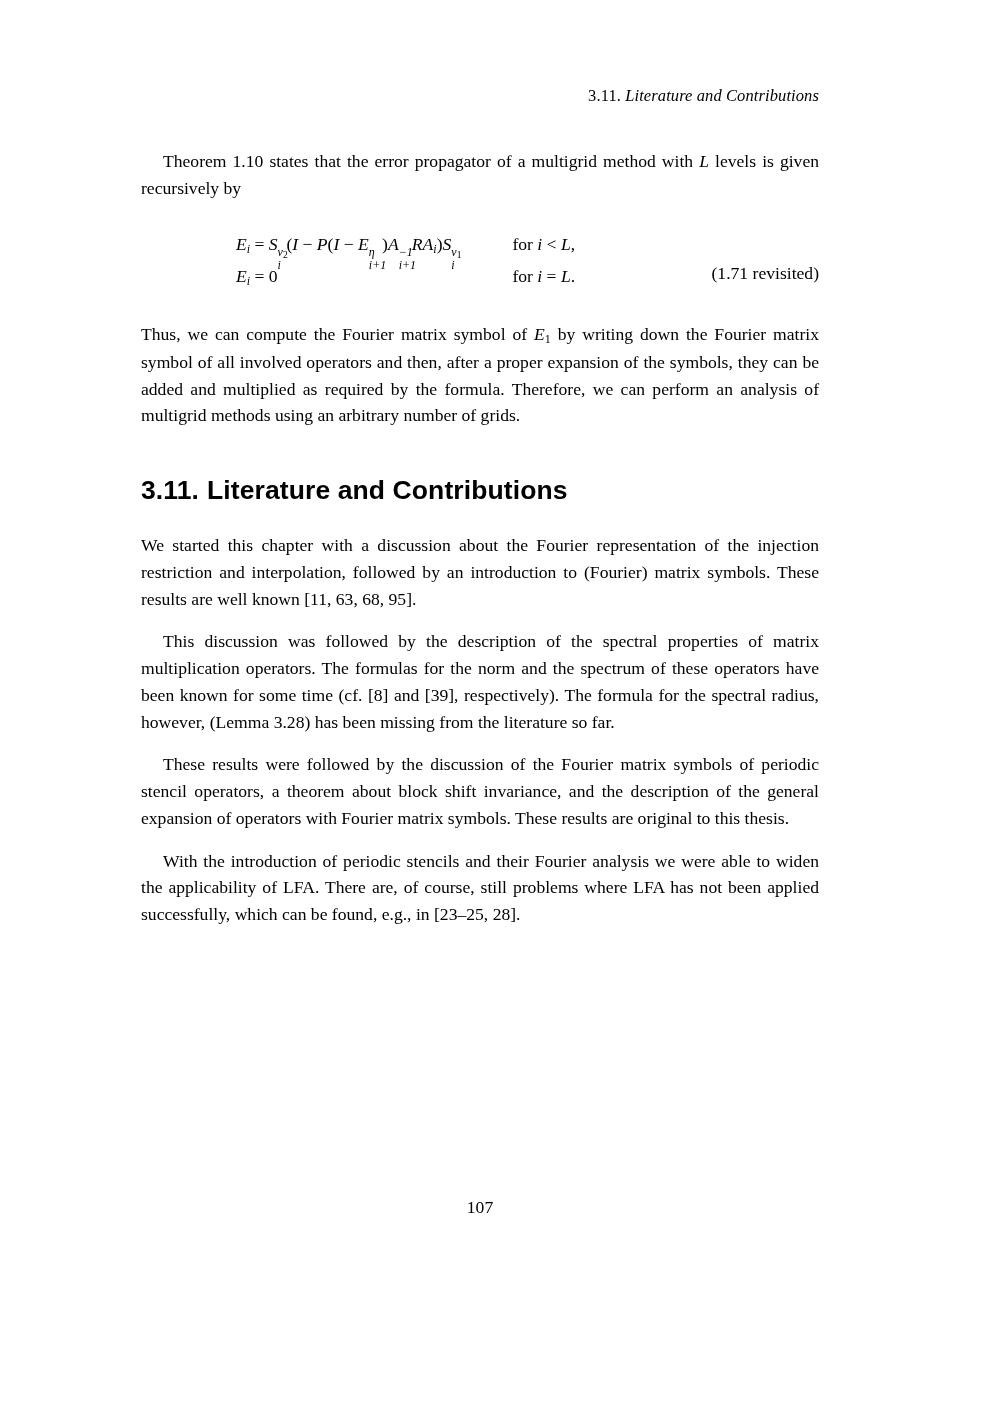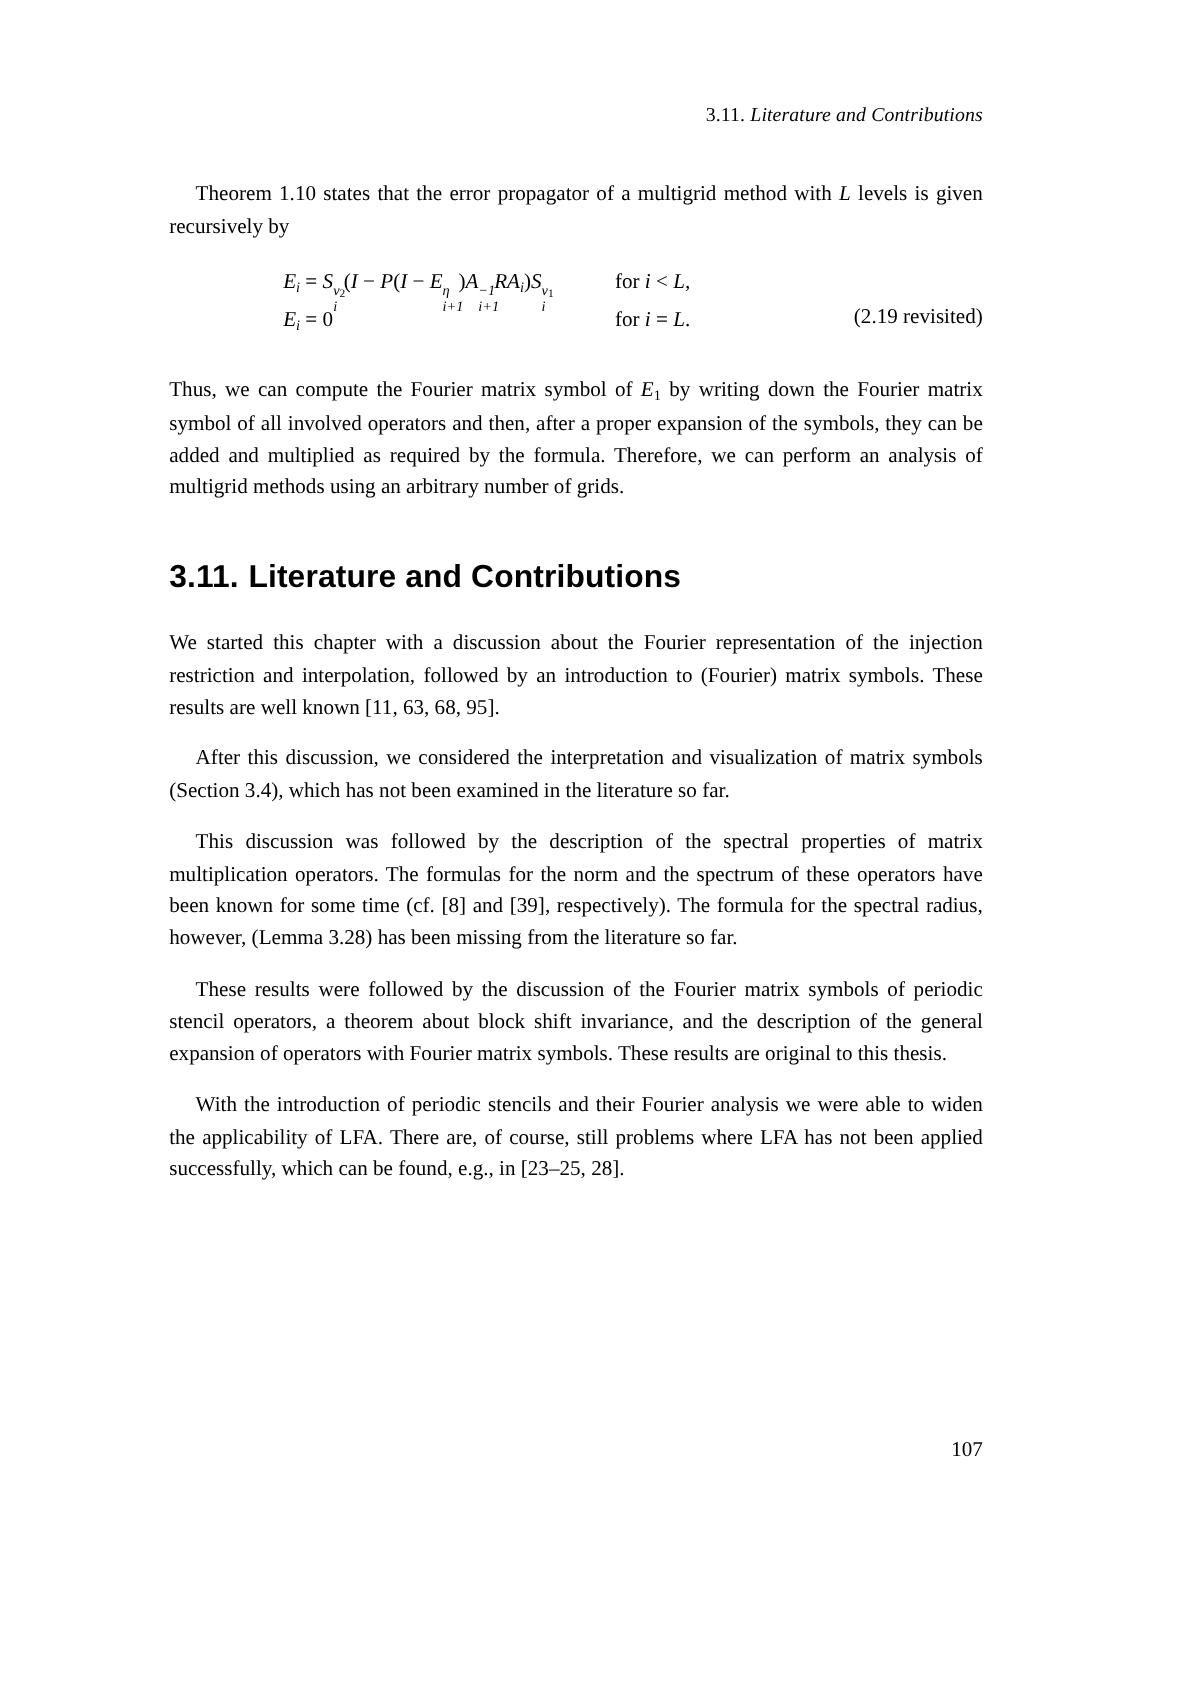--- a/index.html
+++ b/index.html
@@ -45,21 +45,21 @@
     text-indent: 0;
   }
   p.body.indent {
     text-indent: 22px;
   }
   p.body + p.body {
     margin-top: 16px;
   }
   .eq-block {
     position: relative;
-    margin: 18px 0 16px 0;
+    margin: 28px 0 16px 0;
     min-height: 76px;
   }
   .eq-lines {
     margin-left: 95px;
     font-size: 17.6px;
     font-family: "Liberation Serif", serif;
   }
   .eq-row {
     display: block;
     white-space: nowrap;
@@ -116,21 +116,21 @@
   }
   h2.section .secnum {
     display: inline-block;
     min-width: 66px;
   }
   .folio {
     position: absolute;
     left: 141px;
     top: 1197px;
     width: 678px;
-    text-align: right;
+    text-align: center;
     font-size: 17.6px;
   }
 </style>
 </head>
 <body>
 
 <div class="page">
 
   <div class="content">
 
@@ -152,33 +152,32 @@
           </span>
           <span class="eq-cond">for <i>i</i> &lt; <i>L</i>,</span>
         </span>
         <span class="eq-row">
           <span class="eq-lhs">
             <span class="mathvar">E</span><sub>i</sub> = 0
           </span>
           <span class="eq-cond">for <i>i</i> = <i>L</i>.</span>
         </span>
       </div>
-      <div class="eq-tag">(2.19 revisited)</div>
+      <div class="eq-tag">(1.71 revisited)</div>
     </div>
 
     <p class="body">
       <span>Thus, we can compute the Fourier matrix symbol of </span><i>E</i><sub style="font-style:normal">1</sub><span> by writing down the Fourier matrix symbol of all involved operators and then, after a proper expansion of the symbols, they can be added and multiplied as required by the formula. Therefore, we can perform an analysis of multigrid methods using an arbitrary number of grids.</span>
     </p>
 
     <h2 class="section">
       <span class="secnum">3.11.</span><span>Literature and Contributions</span>
     </h2>
 
     <p class="body">We started this chapter with a discussion about the Fourier representation of the injection restriction and interpolation, followed by an introduction to (Fourier) matrix symbols. These results are well known [11, 63, 68, 95].</p>
-    <p class="body indent">After this discussion, we considered the interpretation and visualization of matrix symbols (Section 3.4), which has not been examined in the literature so far.</p>
     <p class="body indent">This discussion was followed by the description of the spectral properties of matrix multiplication operators. The formulas for the norm and the spectrum of these operators have been known for some time (cf. [8] and [39], respectively). The formula for the spectral radius, however, (Lemma 3.28) has been missing from the literature so far.</p>
     <p class="body indent">These results were followed by the discussion of the Fourier matrix symbols of periodic stencil operators, a theorem about block shift invariance, and the description of the general expansion of operators with Fourier matrix symbols. These results are original to this thesis.</p>
     <p class="body indent">With the introduction of periodic stencils and their Fourier analysis we were able to widen the applicability of LFA. There are, of course, still problems where LFA has not been applied successfully, which can be found, e.g., in [23–25, 28].</p>
 
   </div>
 
   <div class="folio">107</div>
 
 </div>
 

